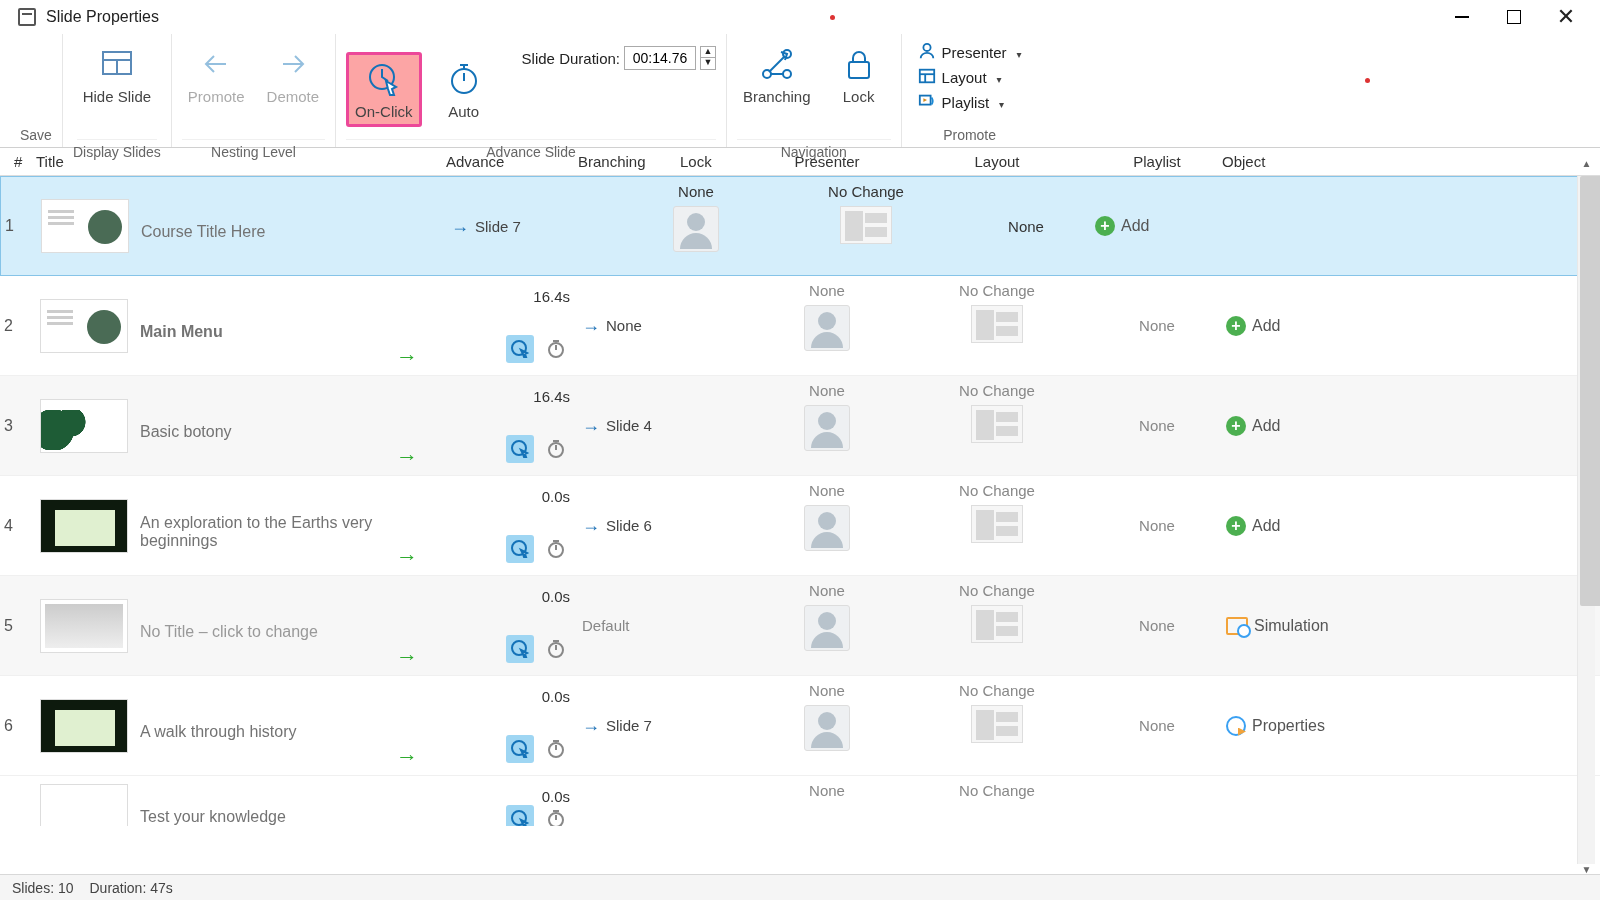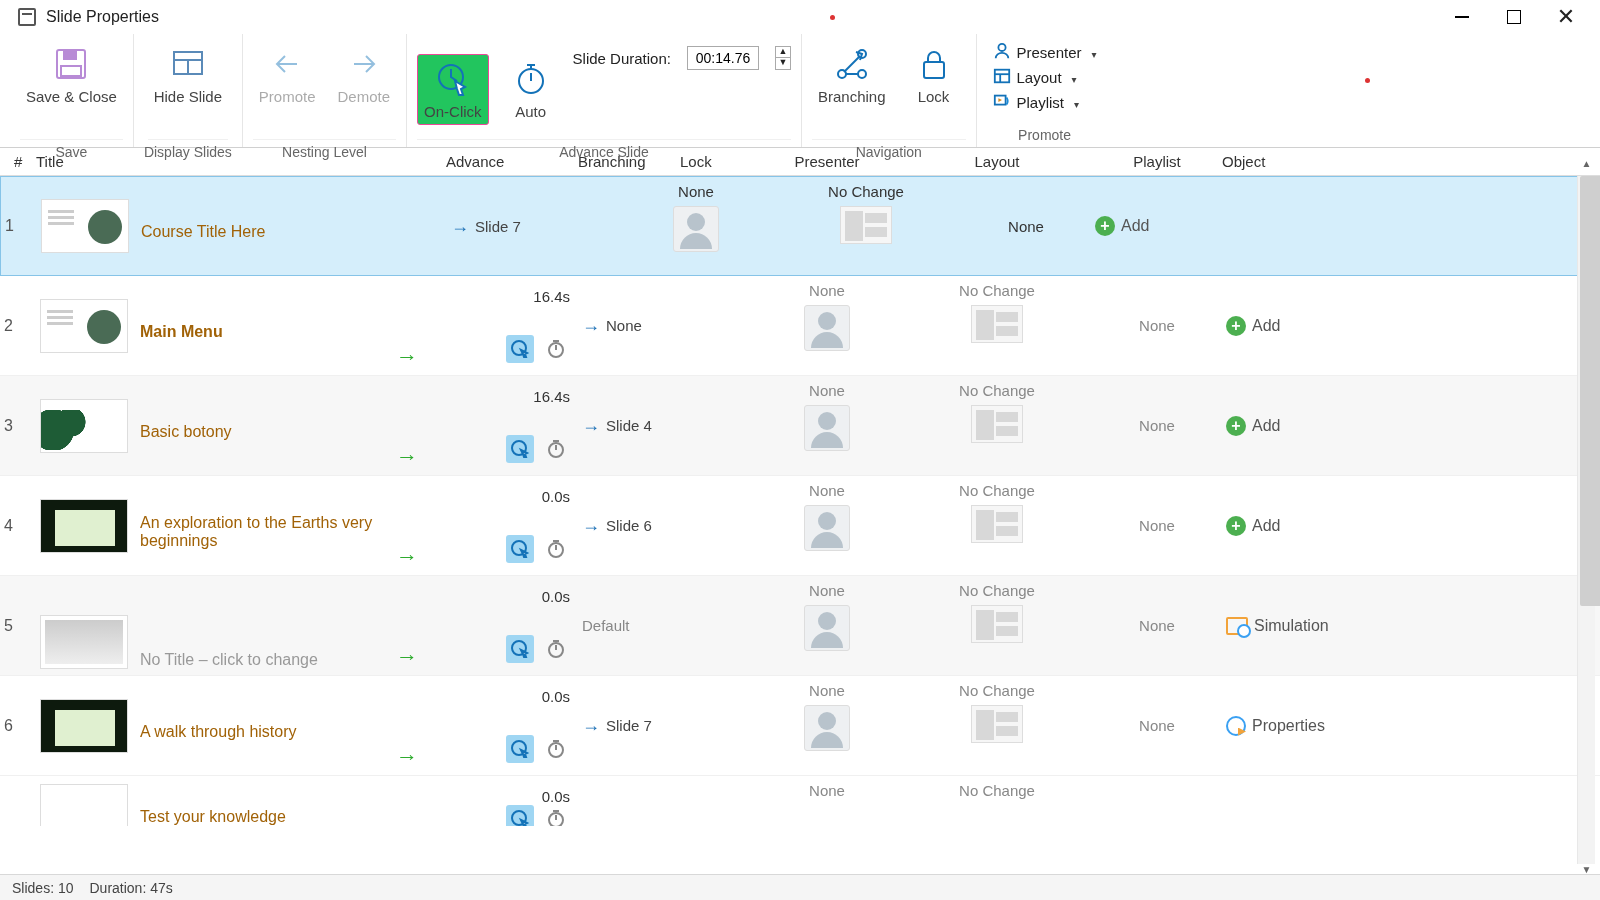--- a/index.html
+++ b/index.html
@@ -17,24 +17,24 @@
   
   .ribbon { display:flex; border-bottom:1px solid #d0d0d0; padding:0 10px; height:114px; align-items:stretch;}
   .group { display:flex; flex-direction:column; align-items:center; padding:6px 10px 2px; border-right:1px solid #e6e6e6;}
   .group:last-child{border-right:none;}
   .group .row { display:flex; align-items:flex-start; gap:10px;}
   .group .glabel { color:#666; font-size:14px; margin-top:auto; padding:4px 0 2px;}
   .rbtn { display:flex; flex-direction:column; align-items:center; justify-content:flex-start; width:auto; min-width:64px; padding:4px 6px; border-radius:3px; cursor:default;}
   .rbtn .icon { width:40px;height:40px;display:flex;align-items:center;justify-content:center;}
   .rbtn .text { color:#444; font-size:15px; margin-top:4px;}
   .rbtn.dim .text, .rbtn.dim .icon { opacity:0.45;}
-  .rbtn.active { background:#22c55e; border:1px solid #ec4899;}
+  .rbtn.active { background:#fca5a5; border:3px solid #ec4899;}
   .advrow { display:flex; align-items:center; gap:6px; padding:2px 6px; cursor:default;}
   .advrow .drop::after{content:"▾"; font-size:10px; color:#444; margin-left:4px;}
-  .durbox{display:flex;align-items:center;gap:16px;}
+  .durbox{display:flex;align-items:center;gap:4px;margin-left:16px;}
   .durbox input{width:72px;height:24px;border:1px solid #aaa;text-align:center;font-size:14px;}
   .spin{display:flex;flex-direction:column;border:1px solid #aaa;}
   .spin span{width:14px;height:11px;font-size:9px;line-height:9px;text-align:center;border-bottom:1px solid #aaa;}
   .spin span:last-child{border-bottom:none;}
   .reddot{width:5px;height:5px;border-radius:50%;background:#d33;position:absolute;}
 
   
   .colhead { display:flex; border-bottom:1px solid #ddd; height:28px; align-items:center; color:#333; font-size:15px;}
   .c-num   { width:36px;  padding-left:14px;}
   .c-title { width:410px; }
@@ -55,21 +55,21 @@
   .cell.c-num { justify-content:flex-start; color:#555; font-size:16px;}
   .thumb { width:88px;height:54px;background:#fff;border:1px solid #ddd;margin-right:12px;flex-shrink:0;position:relative;overflow:hidden;}
   .thumb .circle{position:absolute;width:34px;height:34px;border-radius:50%;background:#4a6b55;right:6px;top:10px;}
   .thumb .bars{position:absolute;left:6px;top:10px;}
   .thumb .bars span{display:block;width:26px;height:3px;background:#ccc;margin-bottom:3px;}
   .thumb.leaf::before{content:"";position:absolute;left:0;top:10px;width:60px;height:40px;background:radial-gradient(circle at 20% 50%, #1e5c36 40%, transparent 41%),radial-gradient(circle at 50% 30%, #1e5c36 35%, transparent 36%);}
   .thumb.dark{background:#0d1a0d;}
   .thumb.dark::before{content:"";position:absolute;left:14px;top:10px;width:60px;height:36px;background:#e0f0d0;}
   .thumb .img{position:absolute;inset:4px;background:linear-gradient(#ccc,#eee);}
   .title-col{display:flex;flex-direction:column;justify-content:flex-start;padding-top:12px;}
-  .title-text{color:#a16207;font-size:16px;max-width:270px;}
+  .title-text{color:#737373;font-size:16px;max-width:270px;}
   .title-text.ph{color:#999;}
   .nestarrow{color:#2eab2e;font-size:22px;align-self:flex-end;margin-top:auto;margin-right:8px;}
   .adv-col{flex-direction:column;align-items:flex-end;justify-content:space-between;padding:12px 8px;}
   .adv-dur{color:#333;}
   .adv-icons{display:flex;gap:8px;align-items:center;}
   .adv-icons .ic{width:28px;height:28px;border-radius:3px;display:flex;align-items:center;justify-content:center;}
   .adv-icons .ic.onclick{background:#9fd6f3;}
   .adv-icons svg{width:20px;height:20px;}
   .branch-col{gap:6px;color:#444;font-size:15px;}
   .branch-col .arrow{color:#1b6fb5;font-size:18px;}
@@ -117,32 +117,20 @@
     <div class="min"></div>
     <div class="max"></div>
     <div class="close">✕</div>
   </div>
 </div>
 
 <div class="ribbon">
   <div class="reddot" style="right:230px;top:78px"></div>
 
   <div class="group">
-    <div class="row">
-      <div class="rbtn">
-        <span class="icon">
-          <svg viewBox="0 0 40 40">
-              <rect x="6" y="6" width="28" height="28" rx="2" stroke="#b88bd6"></rect>
-              <rect x="12" y="6" width="14" height="10" fill="#b88bd6" stroke="none"></rect>
-              <rect x="10" y="22" width="20" height="10" stroke="#b88bd6"></rect>
-            </svg>
-        </span>
-        <span class="text">Save &amp; Close</span>
-      </div>
-    </div>
     <span class="glabel">Save</span>
   </div>
 
   <div class="group">
     <div class="row">
       <div class="rbtn">
         <span class="icon">
           <svg viewBox="0 0 40 40">
               <rect x="6" y="8" width="28" height="22" stroke="#5a8ab8"></rect>
               <line x1="6" y1="16" x2="34" y2="16" stroke="#5a8ab8"></line>
@@ -460,21 +448,21 @@
         <div class="lay-thumb"></div>
       </div>
       <div class="cell c-play play-col">None</div>
       <div class="cell c-obj obj-col">
         <span class="addicon">+</span>
         <span>Add</span>
       </div>
     </div>
     <div class="row alt">
       <div class="cell c-num">5</div>
-      <div class="cell c-title" style="position: relative; align-items: flex-end;">
+      <div class="cell c-title" style="position: relative;">
         <div class="thumb">
           <div class="img"></div>
         </div>
         <div class="title-col">
           <div class="title-text ph">No Title – click to change</div>
         </div>
         <div class="nestarrow" style="position: absolute; right: 20px; bottom: 8px;">→</div>
       </div>
       <div class="cell c-adv adv-col">
         <div class="adv-dur">0.0s</div>

